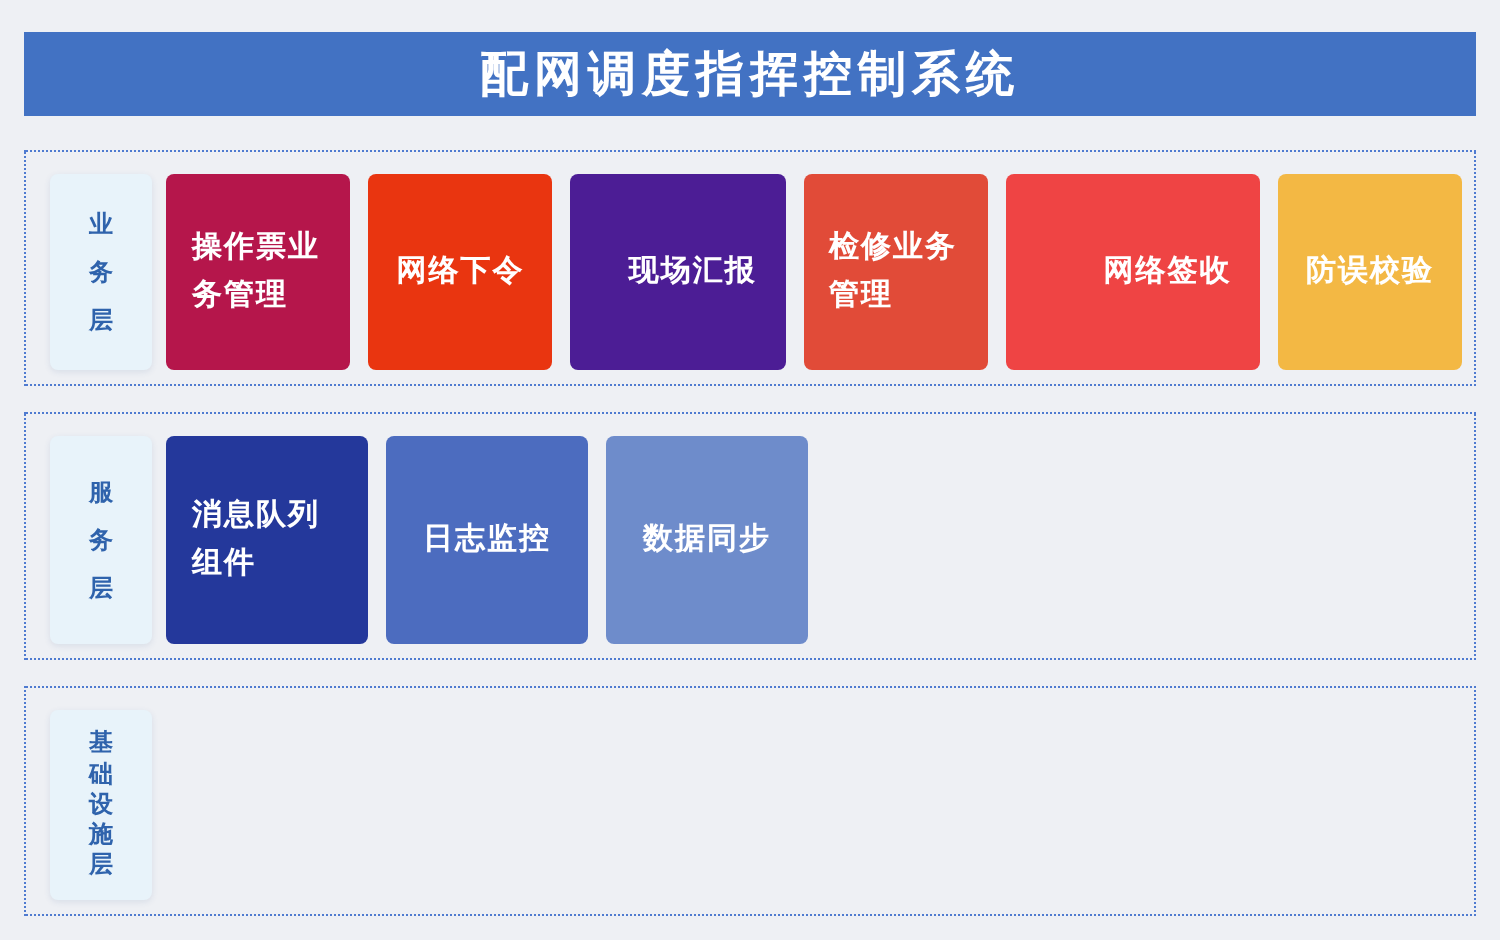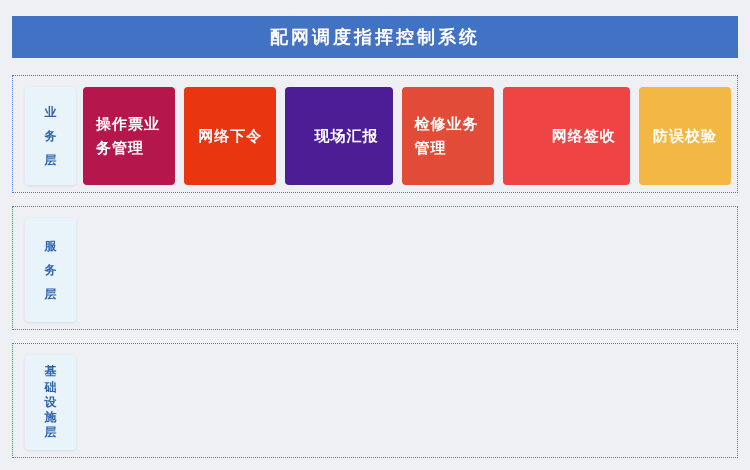--- a/index.html
+++ b/index.html
@@ -11,21 +11,21 @@
   }
   .titlebar {
     margin-top: 16px;
     height: 42px;
     display: flex;
     align-items: center;
     justify-content: center;
   }
   .titlebar h1 {
     color: #ffffff;
-    font-size: 18px;
+    font-size: 24px;
     font-weight: bold;
     letter-spacing: 3px;
   }
   .layer {
     border: 1.5px dotted #4F7BD0;
     display: flex;
     align-items: stretch;
     gap: 7px;
     padding: 11px 6px 7px 12px;
   }
@@ -108,19 +108,30 @@
     <div class="box" style="background: rgb(243, 184, 68);">
       <span>防误校验</span>
     </div>
   </div>
 </section>
 
 <section class="layer layer-service" style="border-color: rgb(79, 123, 208);">
   <div class="layer-label" style="background: rgb(232, 243, 250);">
     <span style="color: rgb(47, 99, 172);">服务层</span>
   </div>
+  <div class="row fixed-row">
+    <div class="box" style="background: rgb(36, 56, 155);">
+      <span>消息队列组件</span>
+    </div>
+    <div class="box" style="background: rgb(76, 108, 191);">
+      <span>日志监控</span>
+    </div>
+    <div class="box" style="background: rgb(110, 140, 203);">
+      <span>数据同步</span>
+    </div>
+  </div>
 </section>
 
 <section class="layer layer-infra" style="border-color: rgb(79, 123, 208);">
   <div class="layer-label" style="background: rgb(232, 243, 250);">
     <span style="color: rgb(47, 99, 172);">基础设施层</span>
   </div>
 </section>
 
 </body></html>

